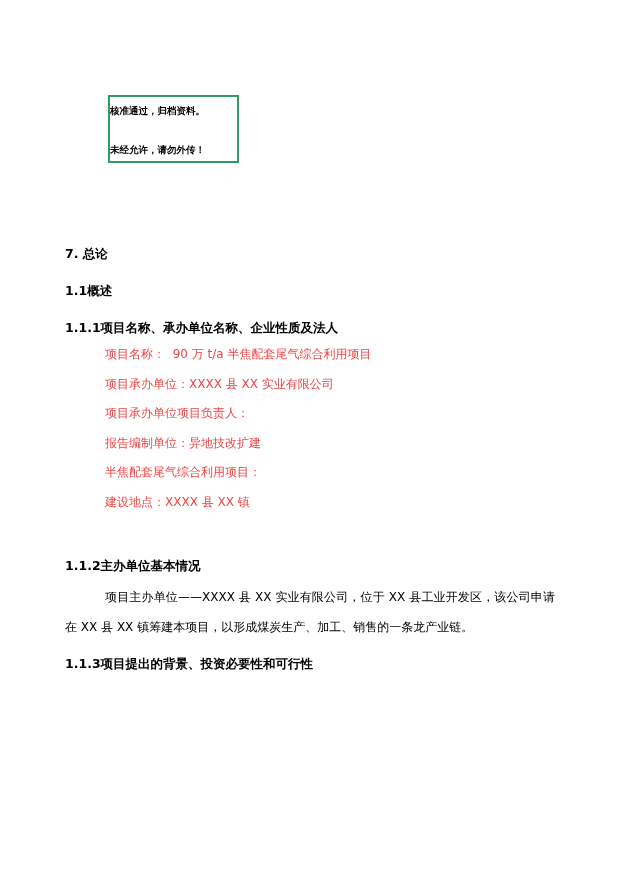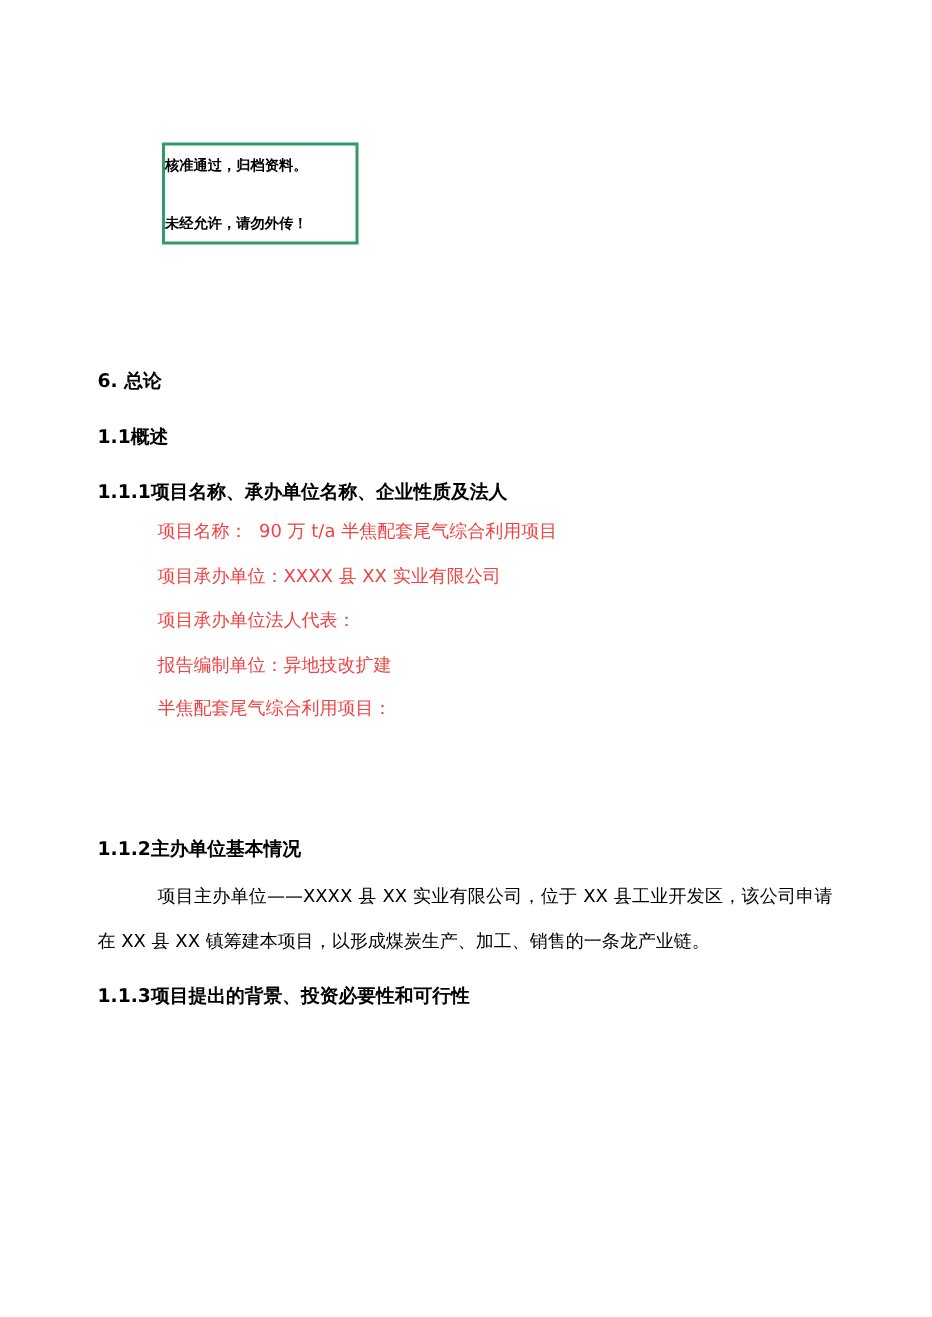--- a/index.html
+++ b/index.html
@@ -89,30 +89,31 @@
 </head>
 <body>
 
 <div class="page">
 
   <div class="stamp" style="border-color: rgb(51, 153, 102);">
     <div class="stamp-line">核准通过，归档资料。</div>
     <div class="stamp-line">未经允许，请勿外传！</div>
   </div>
 
-  <div class="hd hd-1">6. 总论</div>
+  <div class="hd hd-1">7. 总论</div>
   <div class="hd hd-1-1">1.1概述</div>
   <div class="hd hd-1-1-1">1.1.1项目名称、承办单位名称、企业性质及法人</div>
 
   <div class="items">
     <div class="doc-item">项目名称：  90 万 t/a 半焦配套尾气综合利用项目</div>
     <div class="doc-item">项目承办单位：XXXX 县 XX 实业有限公司</div>
-    <div class="doc-item">项目承办单位法人代表：</div>
+    <div class="doc-item">项目承办单位项目负责人：</div>
     <div class="doc-item">报告编制单位：异地技改扩建</div>
     <div class="doc-item">半焦配套尾气综合利用项目：</div>
+    <div class="doc-item">建设地点：XXXX 县 XX 镇</div>
   </div>
 
   <div class="hd hd-1-1-2">1.1.2主办单位基本情况</div>
   <div class="para para-1-1-2">项目主办单位——XXXX 县 XX 实业有限公司，位于 XX 县工业开发区，该公司申请在 XX 县 XX 镇筹建本项目，以形成煤炭生产、加工、销售的一条龙产业链。</div>
 
   <div class="hd hd-1-1-3">1.1.3项目提出的背景、投资必要性和可行性</div>
 
 </div>
 
 </body></html>

